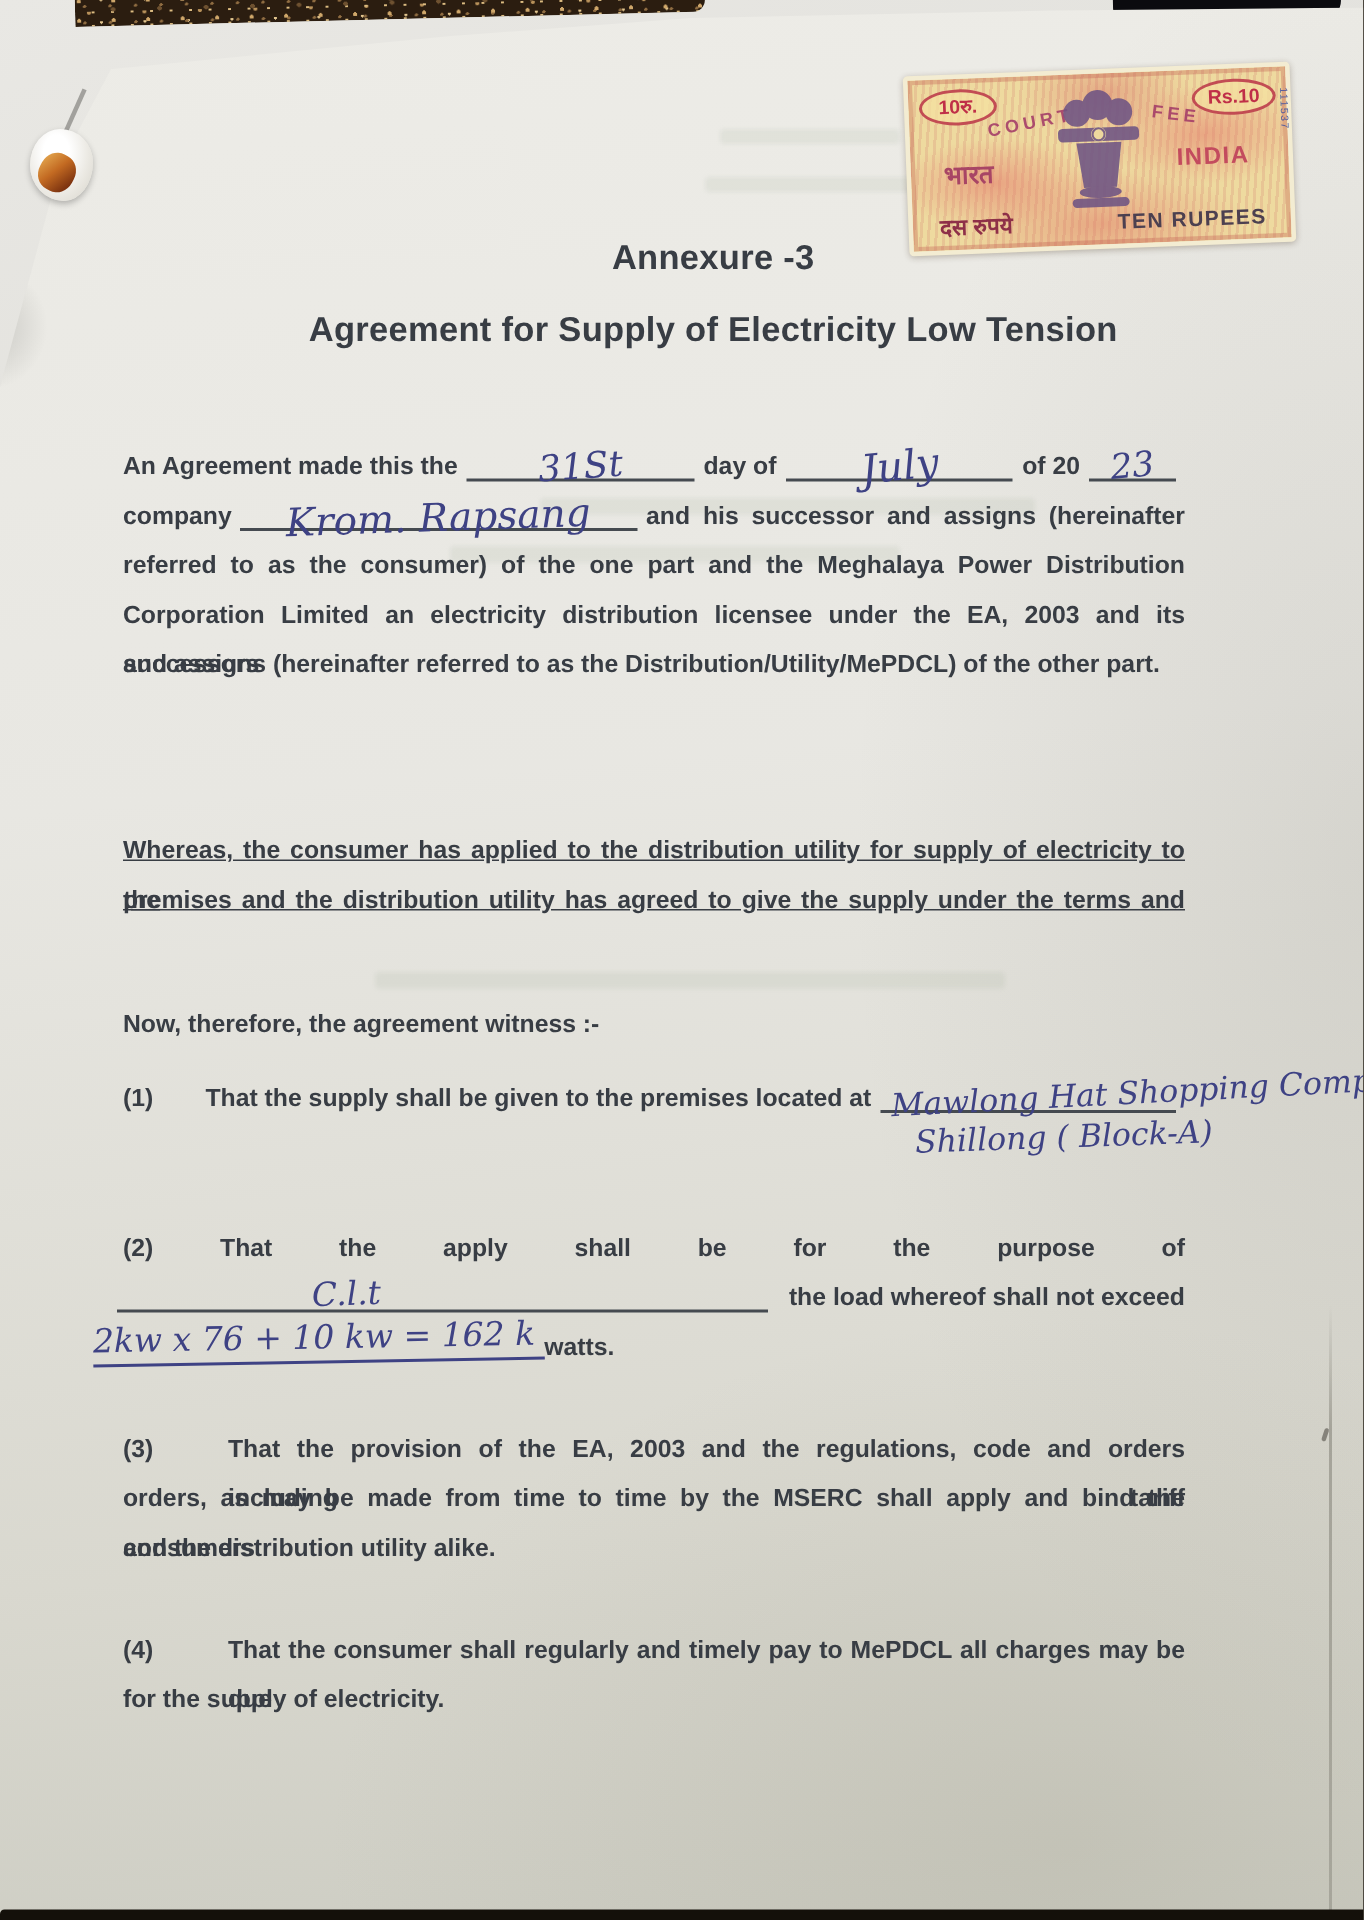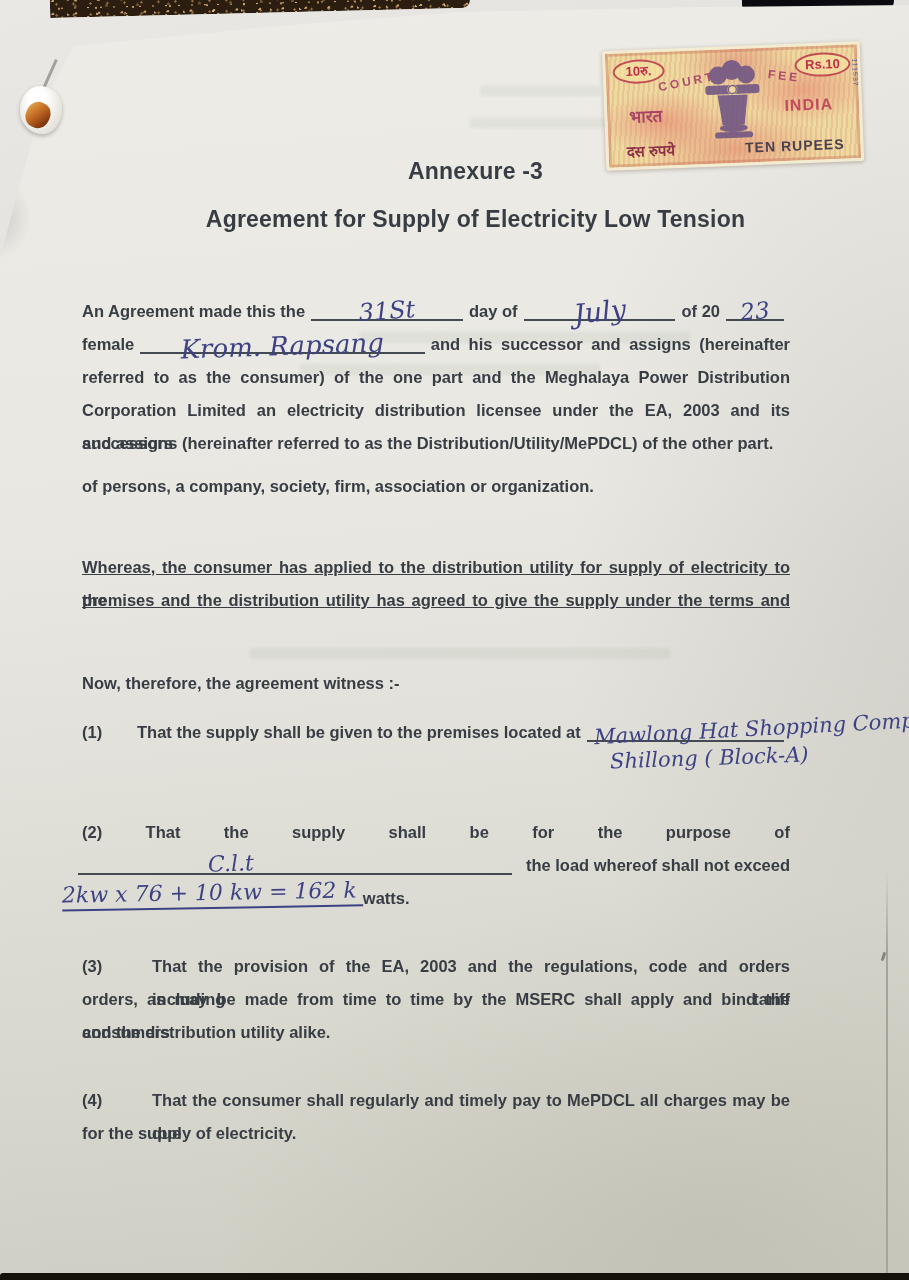--- a/index.html
+++ b/index.html
@@ -164,33 +164,32 @@
         <span>day of</span>
         <span class="blank" style="min-width:140px;">
           <span class="hand hw-center" style="font-size:27px;bottom:-6px;transform:rotate(-6deg);">July</span>
         </span>
         <span>of 20</span>
         <span class="blank fixed" style="width:58px;">
           <span class="hand hw-center" style="font-size:23px;transform:rotate(-5deg);">23</span>
         </span>
       </div>
       <div class="pline fx">
-        <span>female</span>
+        <span>company</span>
         <span class="blank" style="min-width:250px;">
           <span class="hand hw-center" style="font-size:26px;bottom:-7px;transform:rotate(-2deg);">Krom. Rapsang</span>
         </span>
         <span class="tail">and his successor and assigns (hereinafter</span>
       </div>
       <div class="pline just">referred to as the consumer) of the one part and the Meghalaya Power Distribution</div>
       <div class="pline just">Corporation Limited an electricity distribution licensee under the EA, 2003 and its successors</div>
       <div class="pline">and assigns (hereinafter referred to as the Distribution/Utility/MePDCL) of the other part.</div>
     </div>
 
     <div class="abs print block" style="top:470px;">
-      <div class="pline">of persons, a company, society, firm, association or organization.</div>
     </div>
 
     <div class="abs print block" style="top:551px;text-decoration:underline;">
       <div class="pline just">Whereas, the consumer has applied to the distribution utility for supply of electricity to the</div>
       <div class="pline just">premises and the distribution utility has agreed to give the supply under the terms and</div>
     </div>
 
     <div class="abs print block pline" style="top:667px;">Now, therefore, the agreement witness :-</div>
 
     <div class="abs print block" style="top:716px;overflow:visible;">
@@ -201,21 +200,21 @@
       </div>
       <span class="hand" style="position:absolute;left:512px;top:2px;font-size:21px;transform:rotate(-3deg);">Mawlong Hat Shopping Complex</span>
       <span class="hand" style="position:absolute;left:528px;top:32px;font-size:21px;transform:rotate(-2deg);">Shillong ( Block-A)</span>
     </div>
 
     <div class="abs print block" style="top:816px;">
       <div class="pline fx" style="justify-content:space-between;">
         <span>(2)</span>
         <span>That</span>
         <span>the</span>
-        <span>supply</span>
+        <span>apply</span>
         <span>shall</span>
         <span>be</span>
         <span>for</span>
         <span>the</span>
         <span>purpose</span>
         <span>of</span>
       </div>
       <div class="pline fx">
         <span class="blank" style="margin-left:-4px;margin-right:14px;">
           <span class="hand" style="position:absolute;left:130px;bottom:-2px;font-size:22px;transform:rotate(-2deg);">C.l.t</span>

